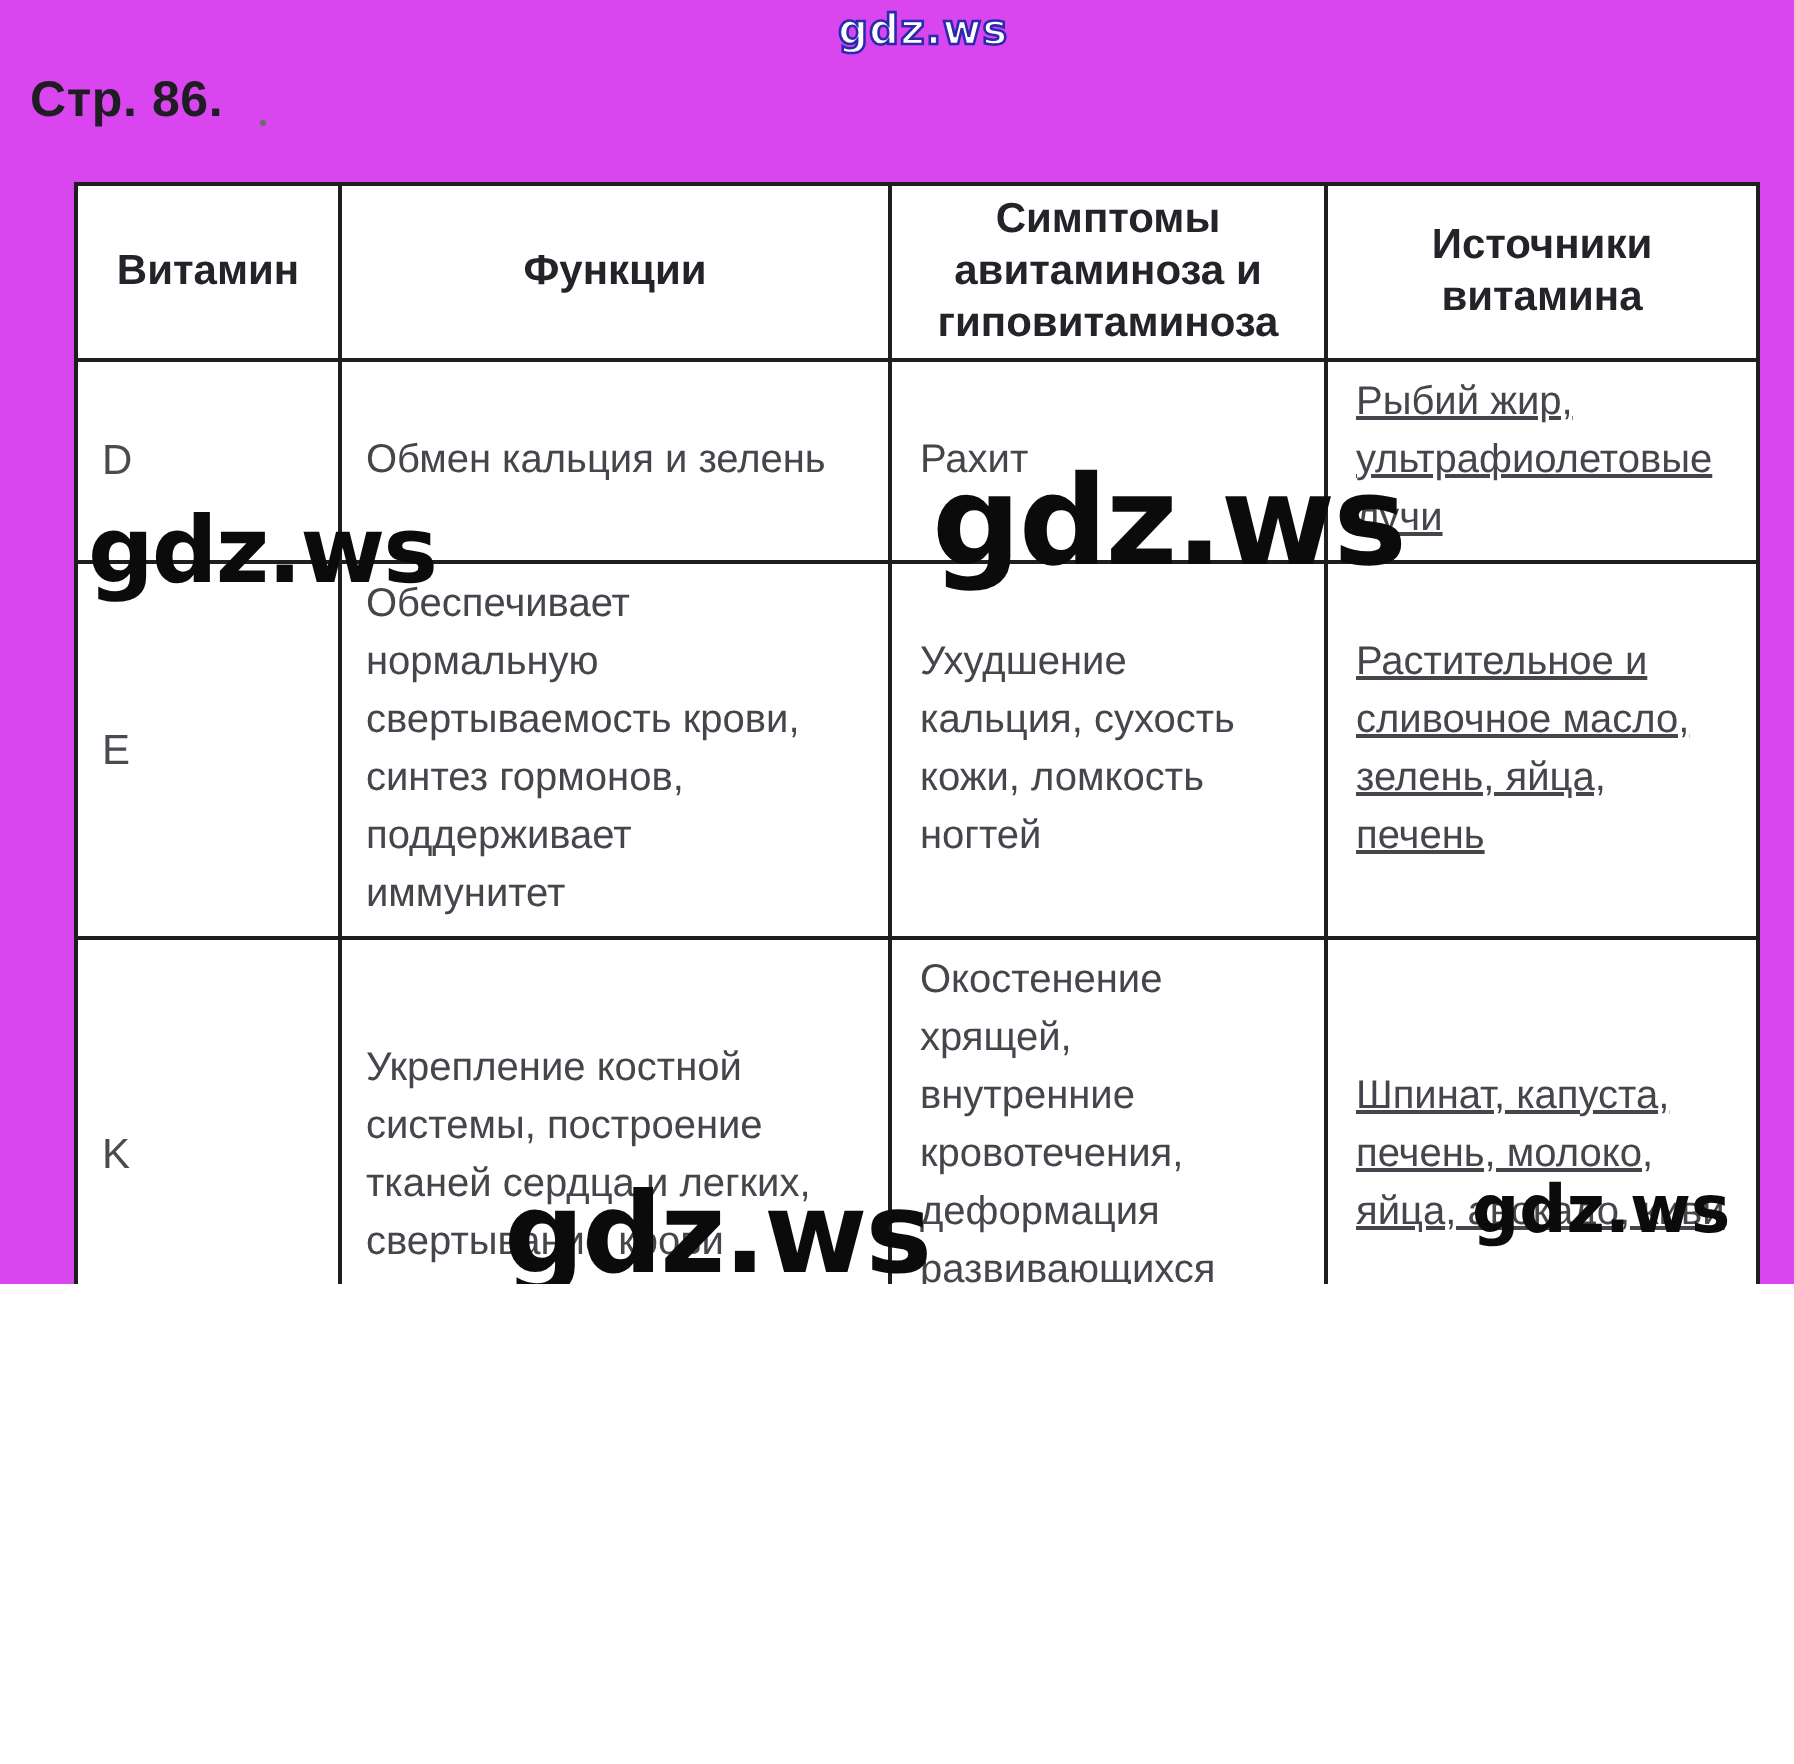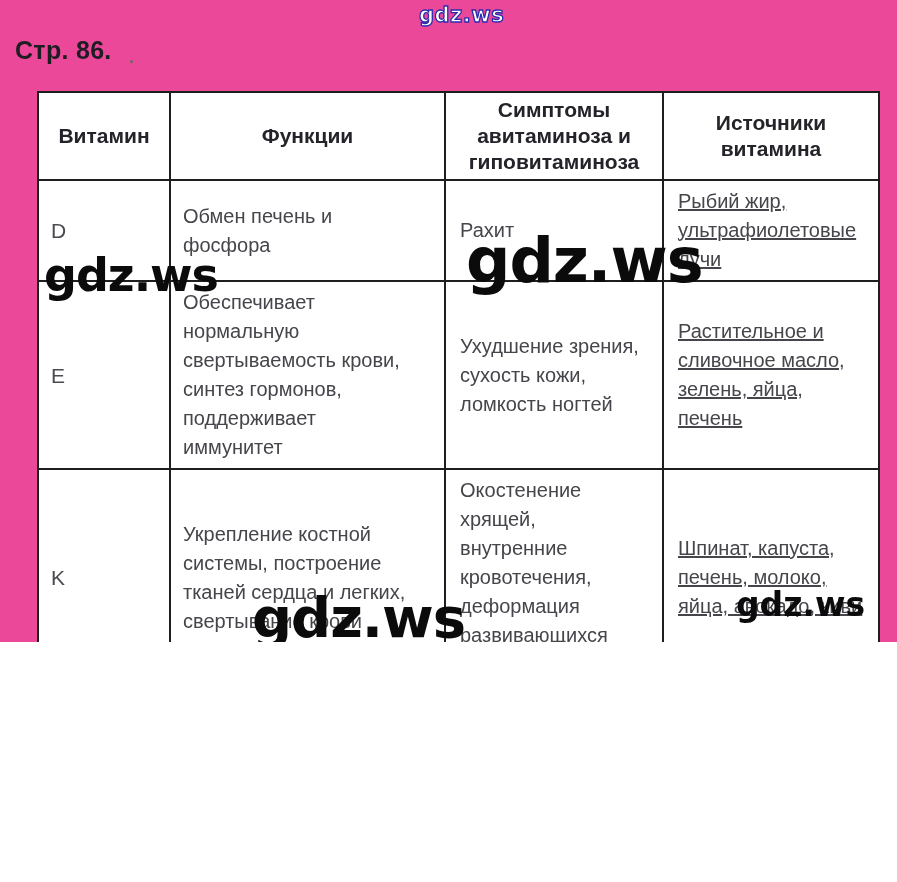--- a/index.html
+++ b/index.html
@@ -1,17 +1,17 @@
 <!DOCTYPE html>
 <html><head>
 <meta charset="utf-8">
 <style>
   html,body { margin:0; padding:0; background:#ffffff; }
   #canvas {
-    position:relative; width:897px; height:642px; background:#ec4899;
+    position:relative; width:897px; height:642px; background:#d946ef;
     font-family:"Liberation Sans", sans-serif; overflow:hidden;
   }
 
   
   .wm-top {
     position:absolute; left:419px; top:3px;
     font-size:21px; font-weight:700; letter-spacing:.5px;
     color:#ffffff; -webkit-text-stroke:1.3px #2a2aae;
     font-family:"DejaVu Sans", sans-serif;
   }
@@ -95,28 +95,28 @@
               <div class="hc3">Симптомы авитаминоза и гиповитаминоза</div>
             </th>
           <th>
               <div class="hc4">Источники витамина</div>
             </th>
         </tr>
       </thead>
       <tbody>
         <tr class="r-d">
           <td class="c1">D</td>
-          <td class="c2">Обмен печень и фосфора</td>
+          <td class="c2">Обмен кальция и зелень</td>
           <td class="c3">Рахит</td>
           <td class="c4">Рыбий жир, ультрафиолетовые лучи</td>
         </tr>
         <tr class="r-e">
           <td class="c1">E</td>
           <td class="c2">Обеспечивает нормальную свертываемость крови, синтез гормонов, поддерживает иммунитет</td>
-          <td class="c3">Ухудшение зрения, сухость кожи, ломкость ногтей</td>
+          <td class="c3">Ухудшение кальция, сухость кожи, ломкость ногтей</td>
           <td class="c4">Растительное и сливочное масло, зелень, яйца, печень</td>
         </tr>
         <tr class="r-k">
           <td class="c1">K</td>
           <td class="c2">Укрепление костной системы, построение тканей сердца и легких, свертывание крови</td>
           <td class="c3">Окостенение хрящей, внутренние кровотечения, деформация развивающихся костей</td>
           <td class="c4">Шпинат, капуста, печень, молоко, яйца, авокадо, киви</td>
         </tr>
       </tbody>
     </table>

